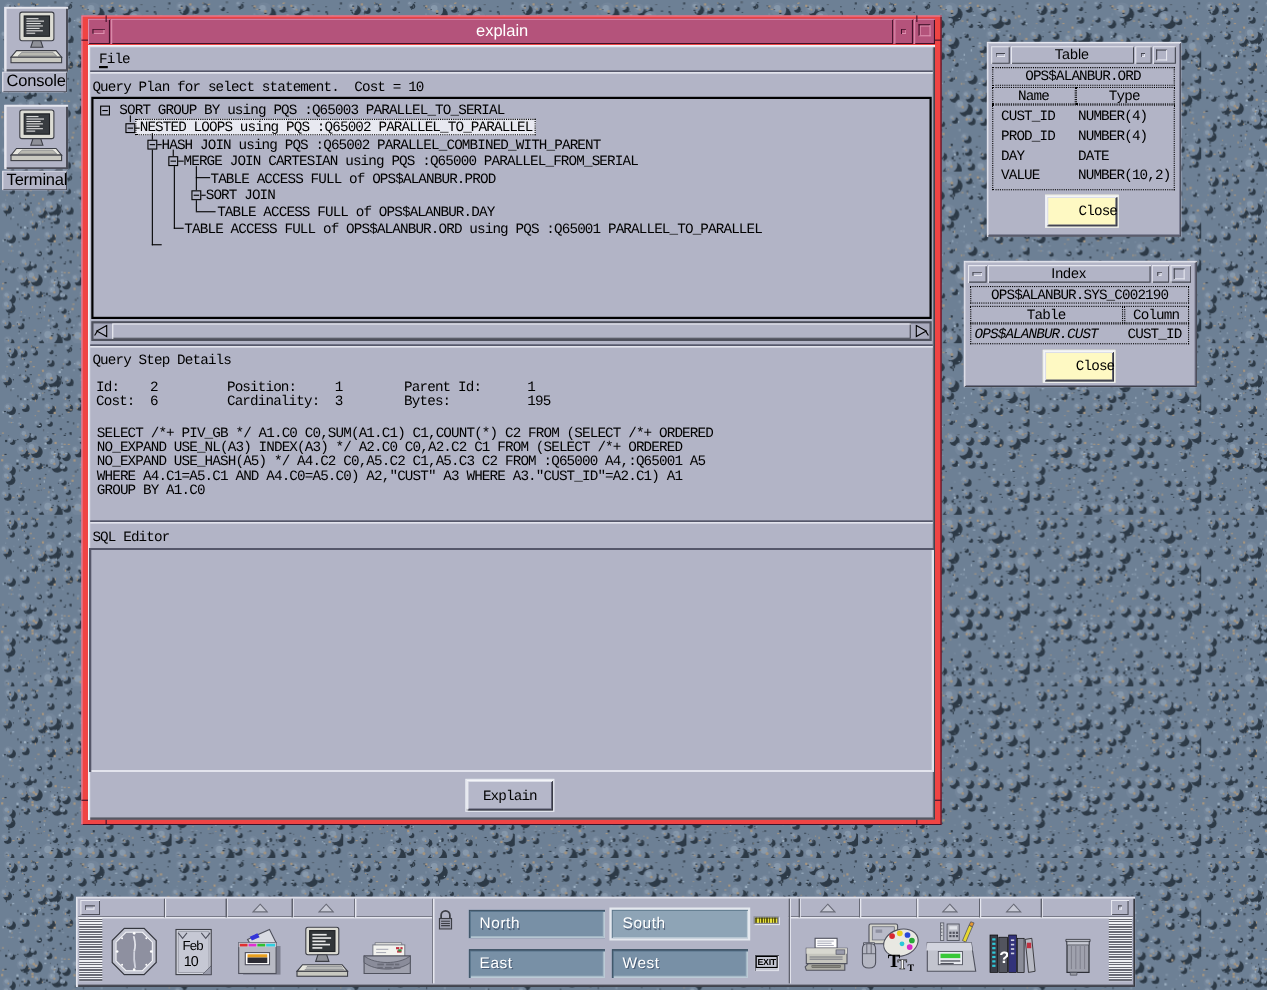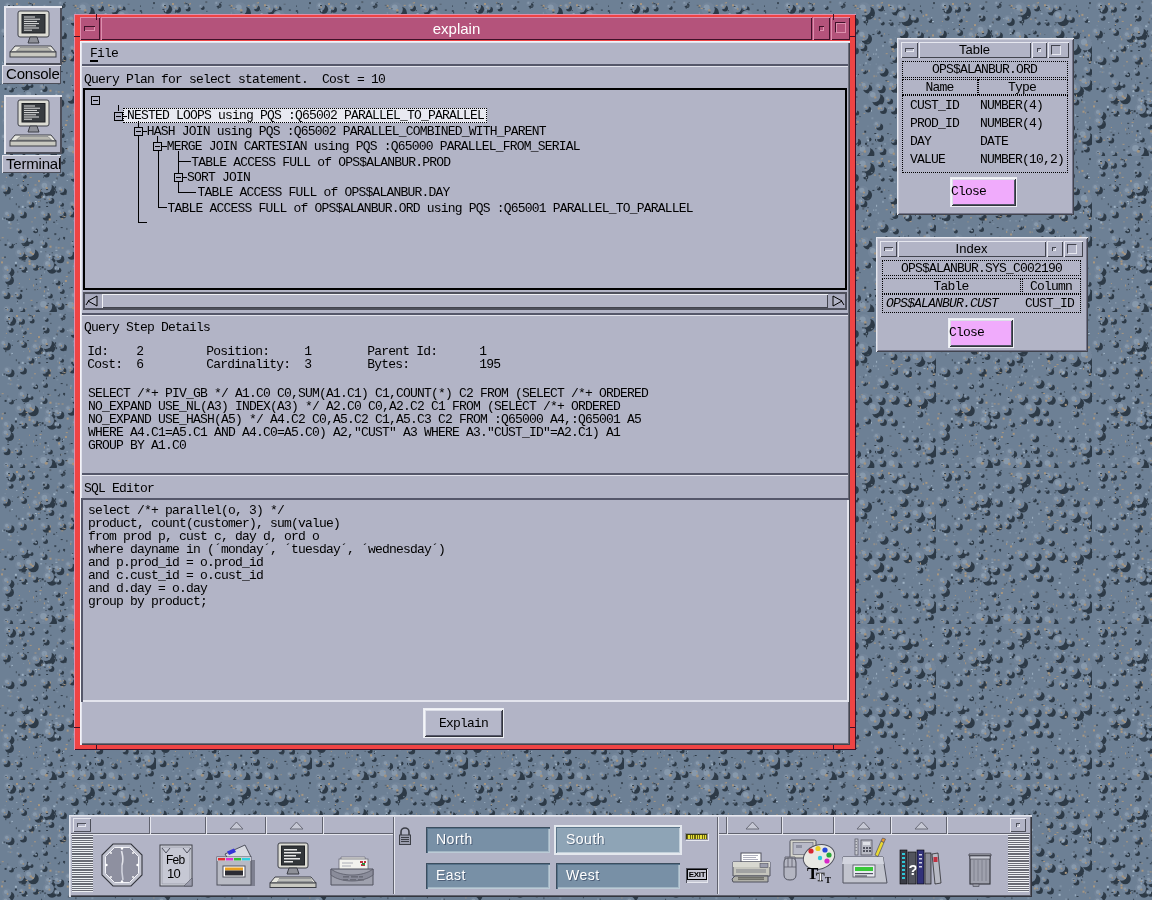--- a/index.html
+++ b/index.html
@@ -37,21 +37,21 @@
 .mpiece{position:absolute;top:0;height:16px;background:#b2b4c6;
  box-shadow:inset 1px 1px 0 #e6e7ef, inset -1px -1px 0 #42444e;}
 .mttext{font:13px/16px "Liberation Sans",sans-serif;letter-spacing:0;text-align:center;}
 .minbar{position:absolute;left:3.5px;top:6px;width:9px;height:4px;background:#b2b4c6;
  box-shadow:inset 1px 1px 0 #42444e, inset -1px -1px 0 #e6e7ef;}
 .dotg{position:absolute;left:5px;top:6px;width:5px;height:5px;background:#b2b4c6;
  box-shadow:inset 1px 1px 0 #42444e, inset -1px -1px 0 #e6e7ef;}
 .maxg{position:absolute;left:3.5px;top:3px;width:10px;height:10px;border:1px solid #42444e;border-right-color:#e6e7ef;border-bottom-color:#e6e7ef;}
 .dotted{border:1px dotted #000;position:absolute;}
 .ctext{position:absolute;height:15px;line-height:15px;white-space:pre;}
-.closebtn{position:absolute;background:#f0abfc;text-align:left;line-height:28px;border:1px solid #eceef4;
+.closebtn{position:absolute;background:#fef9c3;text-align:right;line-height:28px;border:1px solid #eceef4;
  box-shadow:inset 1px 1px 0 #f4f5f8, inset -1px -1px 0 #32343c, inset 2px 2px 0 #dcdee8, inset -2px -2px 0 #55576a;}
 
 .dicon{position:absolute;width:58.5px;height:59px;background:#b2b4c6;
  box-shadow:inset 1px 1px 0 #e6e7ef, inset 2px 2px 0 #e6e7ef, inset -1px -1px 0 #4c4e59, inset -2px -2px 0 #4c4e59;
  display:flex;align-items:center;justify-content:center;}
 .dlabel{position:absolute;width:59px;height:18.3px;background:#b2b4c6;overflow:hidden;
  box-shadow:inset 1px 1px 0 #e6e7ef, inset -1px -1px 0 #4c4e59;
  font:15px/18px "Liberation Sans",sans-serif;letter-spacing:-0.2px;padding-left:4px;white-space:nowrap;}
 
 #panel{position:absolute;left:69px;top:815px;width:963px;height:82px;background:#b2b4c6;
@@ -1073,20 +1073,21 @@
  <div style="position:absolute;left:0;top:22px;width:6px;height:1px;background:#3f1129;"></div>
  <div style="position:absolute;right:0;top:22px;width:6px;height:1px;background:#3f1129;"></div>
  <div style="position:absolute;left:0;bottom:22px;width:6px;height:1px;background:#3f1129;"></div>
  <div style="position:absolute;right:0;bottom:22px;width:6px;height:1px;background:#3f1129;"></div>
  <div id="mw-client">
   <div class="lbl" style="left:10px;top:5px;">File</div>
   <div style="position:absolute;left:10px;top:19px;width:8px;height:1.5px;background:#000;"></div>
   <div class="sep" style="top:23px;"></div>
   <div class="lbl" style="left:4px;top:31px;">Query Plan for select statement.  Cost = 10</div>
   <div id="tree">
+   <div class="trow" style="left:23.5px;top:3.2px;">SORT GROUP BY using PQS :Q65003 PARALLEL_TO_SERIAL</div>
    <div class="trow" style="left:38px;top:17.5px;"><span style="display:inline-block;background:#e8e9f1;border:1px dotted #000;padding:0 2px 0 3px;height:15px;line-height:14px;">NESTED LOOPS using PQS :Q65002 PARALLEL_TO_PARALLEL</span></div>
    <div class="trow" style="left:61.8px;top:33.9px;">HASH JOIN using PQS :Q65002 PARALLEL_COMBINED_WITH_PARENT</div>
    <div class="trow" style="left:81.8px;top:49.2px;">MERGE JOIN CARTESIAN using PQS :Q65000 PARALLEL_FROM_SERIAL</div>
    <div class="trow" style="left:106.3px;top:64.5px;">TABLE ACCESS FULL of OPS$ALANBUR.PROD</div>
    <div class="trow" style="left:102px;top:79.8px;">SORT JOIN</div>
    <div class="trow" style="left:112.4px;top:95.2px;">TABLE ACCESS FULL of OPS$ALANBUR.DAY</div>
    <div class="trow" style="left:82.6px;top:110.5px;">TABLE ACCESS FULL of OPS$ALANBUR.ORD using PQS :Q65001 PARALLEL_TO_PARALLEL</div>
    <div class="tbox" style="left:5.5px;top:6.2px;"></div>
    <div class="tbox" style="left:29.3px;top:21.5px;"></div>
    <div class="tbox" style="left:48.8px;top:36.9px;"></div>
@@ -1124,28 +1125,20 @@
   <pre class="blk" style="left:3.3px;top:301.3px;">Id:    2         Position:     1        Parent Id:      1
 Cost:  6         Cardinality:  3        Bytes:          195</pre>
   <pre class="blk" style="left:4px;top:343.4px;">SELECT /*+ PIV_GB */ A1.C0 C0,SUM(A1.C1) C1,COUNT(*) C2 FROM (SELECT /*+ ORDERED
 NO_EXPAND USE_NL(A3) INDEX(A3) */ A2.C0 C0,A2.C2 C1 FROM (SELECT /*+ ORDERED
 NO_EXPAND USE_HASH(A5) */ A4.C2 C0,A5.C2 C1,A5.C3 C2 FROM :Q65000 A4,:Q65001 A5
 WHERE A4.C1=A5.C1 AND A4.C0=A5.C0) A2,"CUST" A3 WHERE A3."CUST_ID"=A2.C1) A1
 GROUP BY A1.C0</pre>
   <div class="sep" style="top:432px;"></div>
   <div class="lbl" style="left:4px;top:439.9px;">SQL Editor</div>
   <div id="sqlbox"></div>
-  <pre class="blk" style="left:4px;top:460.4px;">select /*+ parallel(o, 3) */
-product, count(customer), sum(value)
-from prod p, cust c, day d, ord o
-where dayname in (´monday´, ´tuesday´, ´wednesday´)
-and p.prod_id = o.prod_id
-and c.cust_id = o.cust_id
-and d.day = o.day
-group by product;</pre>
   <div id="explainbtn">Explain</div>
  </div>
 </div>
 
 <div id="tablewin" class="mwin" style="left:896.5px;top:37.5px;width:177px;height:177.5px;">
  <div class="mtitle">
   <div class="mpiece" style="left:0;width:16.5px;">
         <div class="minbar"></div>
       </div>
   <div class="mpiece mttext" style="left:17.5px;width:112px;">Table</div>

